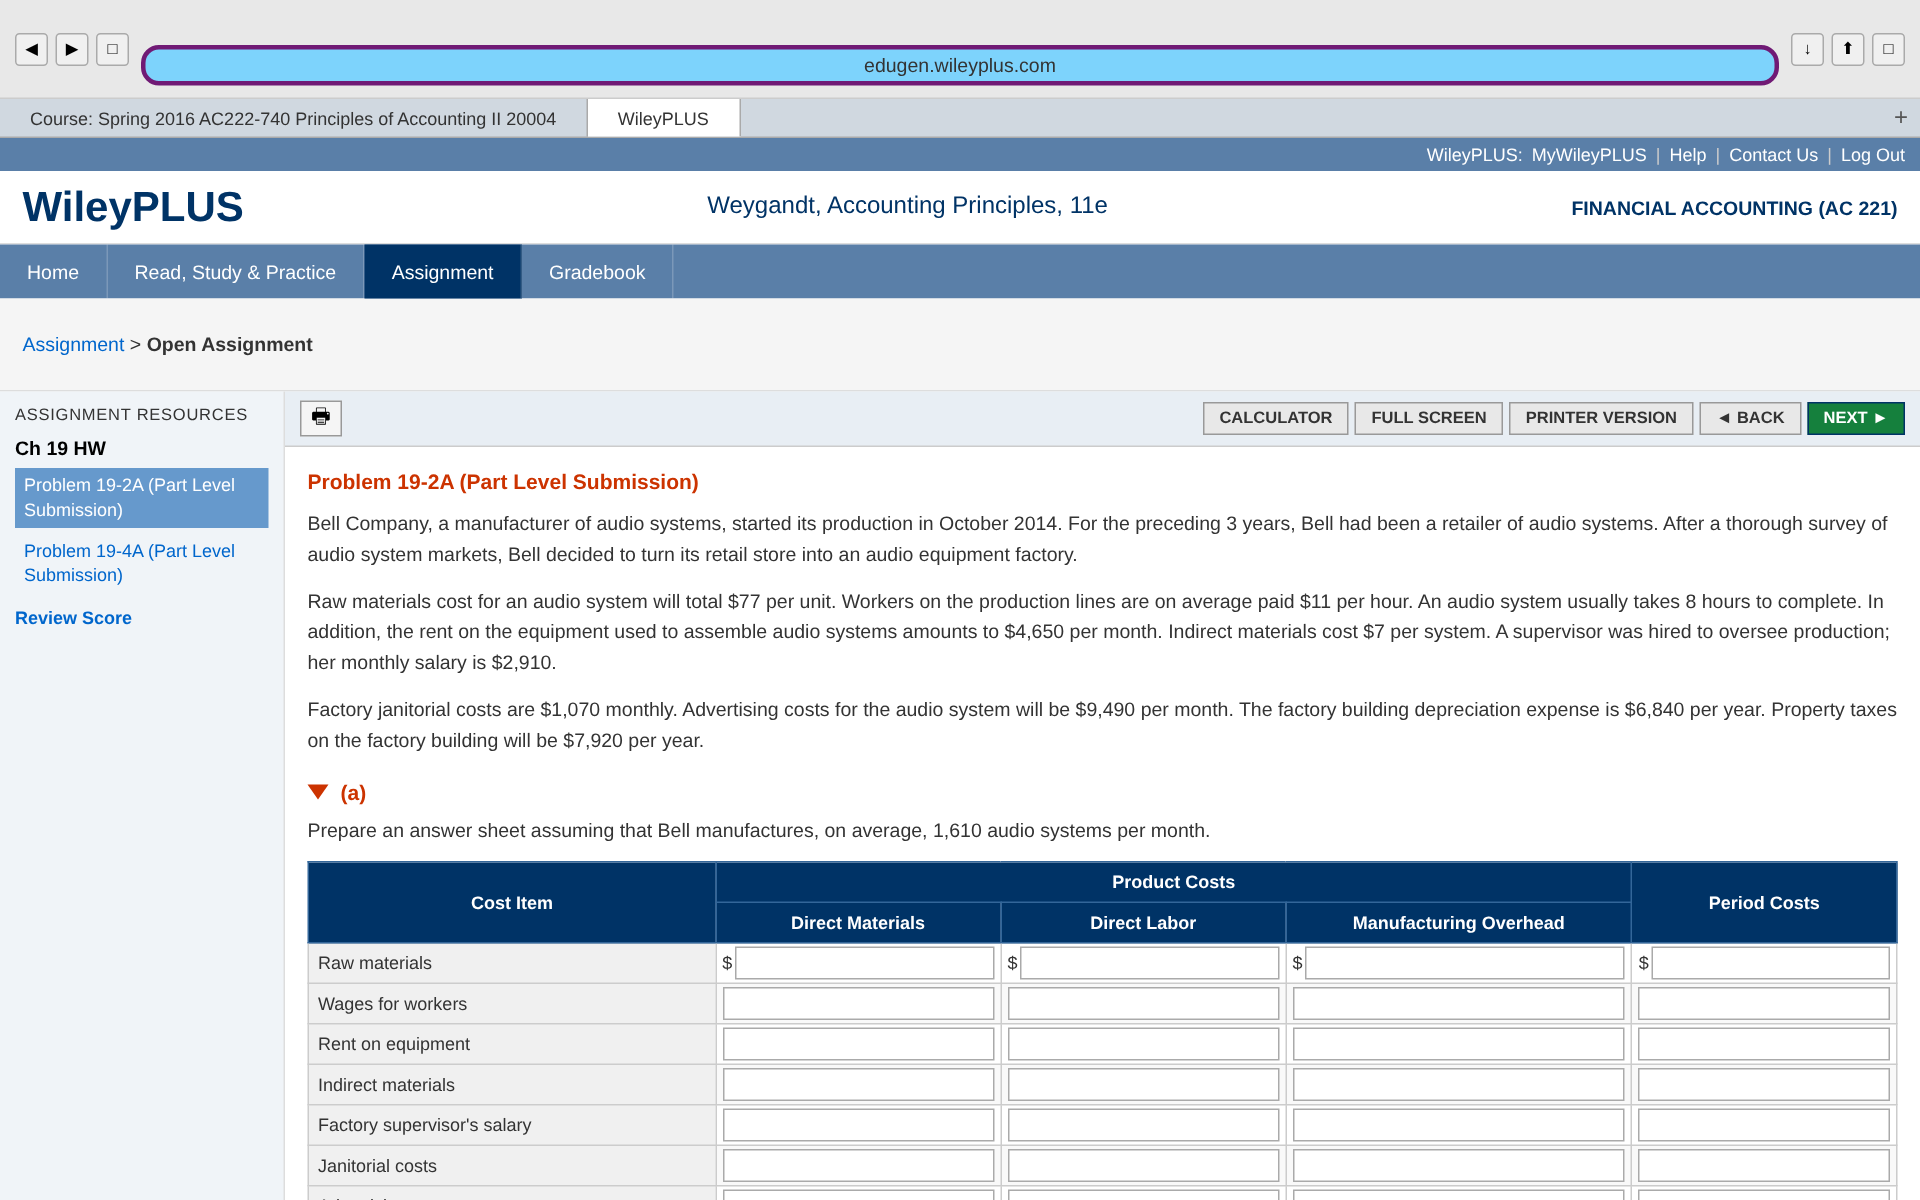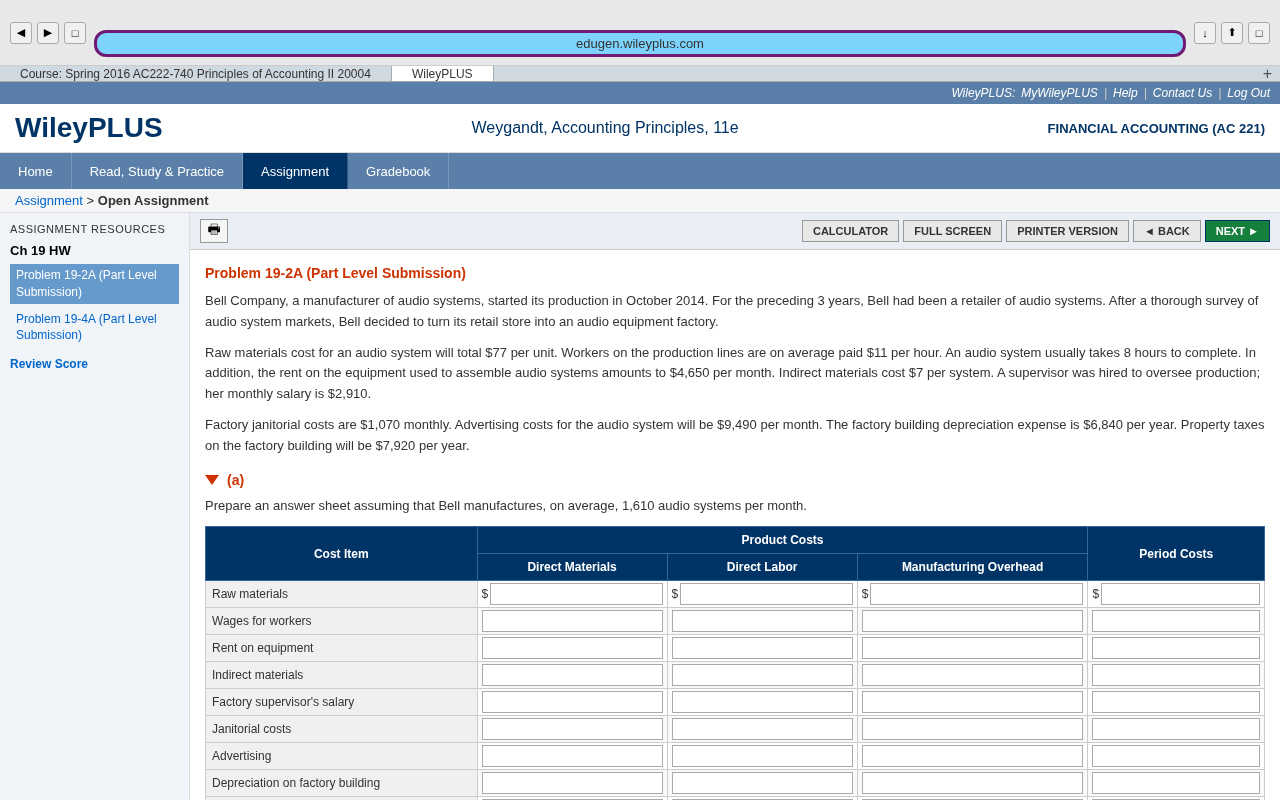--- a/index.html
+++ b/index.html
@@ -6,45 +6,45 @@
     body { font-family: Arial, sans-serif; font-size: 13px; background: #fff; width: 1280px; min-height: 800px; overflow-x: hidden; }
 
     
     .browser-chrome { background: #e8e8e8; padding: 8px 10px; display: flex; align-items: center; gap: 8px; border-bottom: 1px solid #ccc; }
     .browser-buttons { display: flex; gap: 5px; }
     .browser-btn { width: 22px; height: 22px; border: 1px solid #aaa; background: #f0f0f0; border-radius: 3px; display: flex; align-items: center; justify-content: center; font-size: 11px; cursor: pointer; }
     .browser-url { flex: 1; text-align: center; background: #7dd3fc; border: 3px solid #701a75; border-radius: 12px; padding: 3px 10px; font-size: 13px; color: #333; margin-top: 22px; }
     .browser-actions { display: flex; gap: 5px; }
 
     
-    .tab-bar { background: #d0d8e0; display: flex; align-items: stretch; height: 16px; border-bottom: 1px solid #aaa; }
+    .tab-bar { background: #d0d8e0; display: flex; align-items: stretch; height: 26px; border-bottom: 1px solid #aaa; }
     .tab { padding: 0 20px; display: flex; align-items: center; font-size: 12px; color: #333; border-right: 1px solid #aaa; cursor: pointer; }
     .tab.active { background: #fff; }
     .tab-spacer { flex: 1; }
     .tab-plus { padding: 0 8px; display: flex; align-items: center; font-size: 16px; color: #555; cursor: pointer; }
 
     
-    .top-nav { background: #5a7fa8; padding: 4px 10px; display: flex; justify-content: flex-end; font-size: 12px; color: #fff; gap: 6px; font-style: italic; }
+    .top-nav { background: #5a7fa8; padding: 4px 10px; display: flex; justify-content: flex-end; font-size: 12px; color: #fff; gap: 6px; }
     .top-nav a { color: #fff; text-decoration: none; }
     .top-nav .separator { color: #ccc; }
 
     
     .site-header { background: #fff; padding: 8px 15px; display: flex; align-items: center; justify-content: space-between; border-bottom: 1px solid #ddd; }
     .site-logo { font-size: 28px; font-weight: bold; color: #003366; font-style: italic; }
     .site-logo span { font-style: normal; }
     .book-title { font-size: 16px; color: #003366; font-weight: normal; flex: 1; text-align: center; }
     .course-title { font-size: 13px; color: #003366; font-weight: bold; text-align: right; }
 
     
     .main-nav { background: #5a7fa8; display: flex; align-items: stretch; height: 36px; }
     .main-nav-item { padding: 0 18px; display: flex; align-items: center; font-size: 13px; color: #fff; cursor: pointer; border-right: 1px solid rgba(255,255,255,0.2); }
     .main-nav-item.active { background: #003366; }
 
     
-    .breadcrumb { padding: 4px 15px; font-size: 13px; color: #333; border-bottom: 1px solid #ddd; background: #f5f5f5; }
+    .breadcrumb { padding: 23px 15px; font-size: 13px; color: #333; border-bottom: 1px solid #ddd; background: #f5f5f5; }
     .breadcrumb a { color: #0066cc; text-decoration: none; }
 
     
     .content-wrapper { display: flex; height: calc(800px - 195px); }
 
     
     .sidebar { width: 190px; background: #f0f4f8; border-right: 1px solid #ddd; padding: 10px; flex-shrink: 0; }
     .sidebar-resources-title { font-size: 11px; font-weight: normal; color: #333; letter-spacing: 0.5px; margin-bottom: 8px; }
     .sidebar-section-title { font-size: 13px; color: #000000; font-weight: bold; margin-bottom: 6px; cursor: pointer; }
     .sidebar-link { font-size: 12px; color: #0066cc; margin-bottom: 4px; cursor: pointer; padding: 3px 6px; display: block; line-height: 1.4; }

